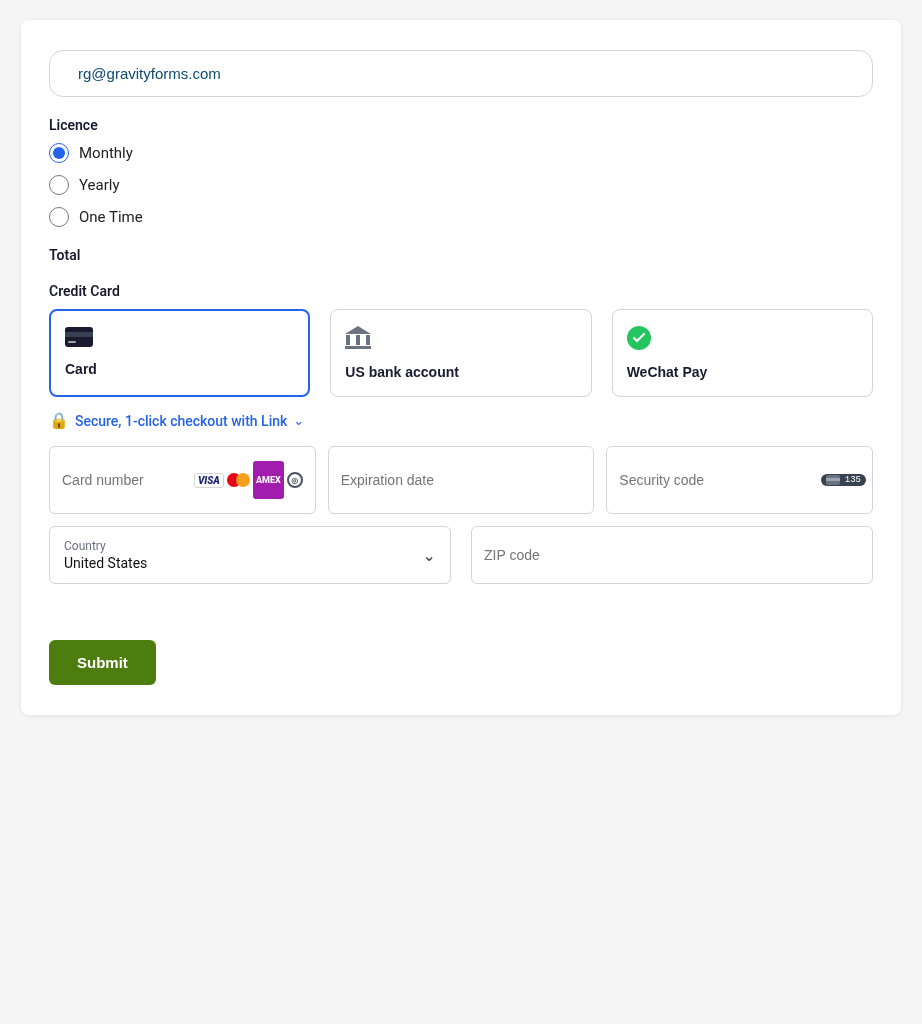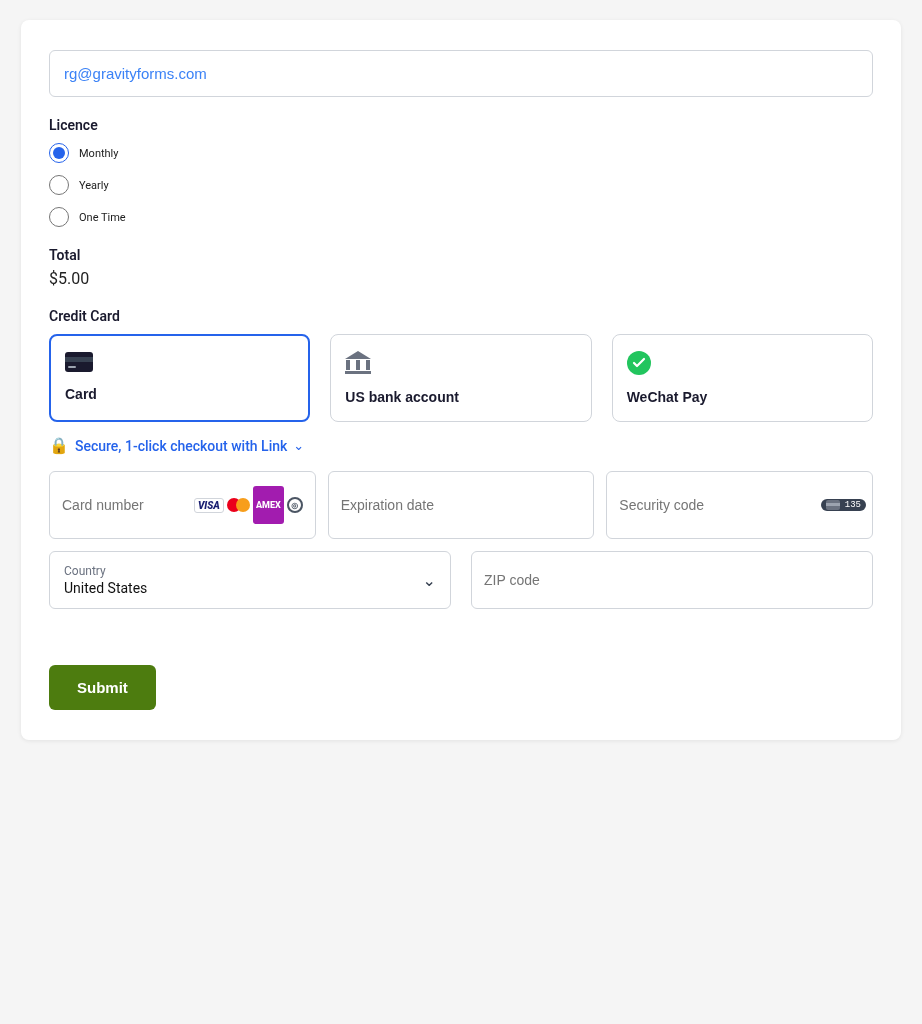--- a/index.html
+++ b/index.html
@@ -26,24 +26,24 @@
     .field-label {
       font-size: 14px;
       font-weight: 600;
       color: #1a1a2e;
       margin-bottom: 8px;
       display: block;
     }
     .text-input {
       width: 100%;
       border: 1.5px solid #d1d5db;
-      border-radius: 6px;
-      padding: 14px 14px;
+      border-radius: 14px;
+      padding: 14px 28px;
       font-size: 15px;
-      color: #3b82f6;
+      color: #0c4a6e;
       outline: none;
       transition: border-color 0.2s;
     }
     .radio-group {
       display: flex;
       flex-direction: column;
       gap: 12px;
       margin-top: 10px;
     }
     .radio-item {
@@ -52,21 +52,21 @@
       gap: 10px;
       cursor: pointer;
     }
     .radio-item input[type="radio"] {
       width: 20px;
       height: 20px;
       accent-color: #2563eb;
       cursor: pointer;
     }
     .radio-label {
-      font-size: 11px;
+      font-size: 15px;
       color: #222;
     }
     .total-label {
       font-size: 14px;
       font-weight: 600;
       color: #1a1a2e;
       margin-bottom: 6px;
     }
     .total-value {
       font-size: 16px;
@@ -287,21 +287,20 @@
       <label class="radio-item">
         <input type="radio" name="licence" value="onetime" style="">
         <span class="radio-label">One Time</span>
       </label>
     </div>
   </div>
 
   
   <div class="field-group section-divider">
     <div class="total-label">Total</div>
-    <div class="total-value">$5.00</div>
   </div>
 
   
   <div class="field-group">
     <span class="field-label">Credit Card</span>
 
     <div class="payment-methods">
 
       <button class="payment-method-btn active">
         <span class="method-icon">

